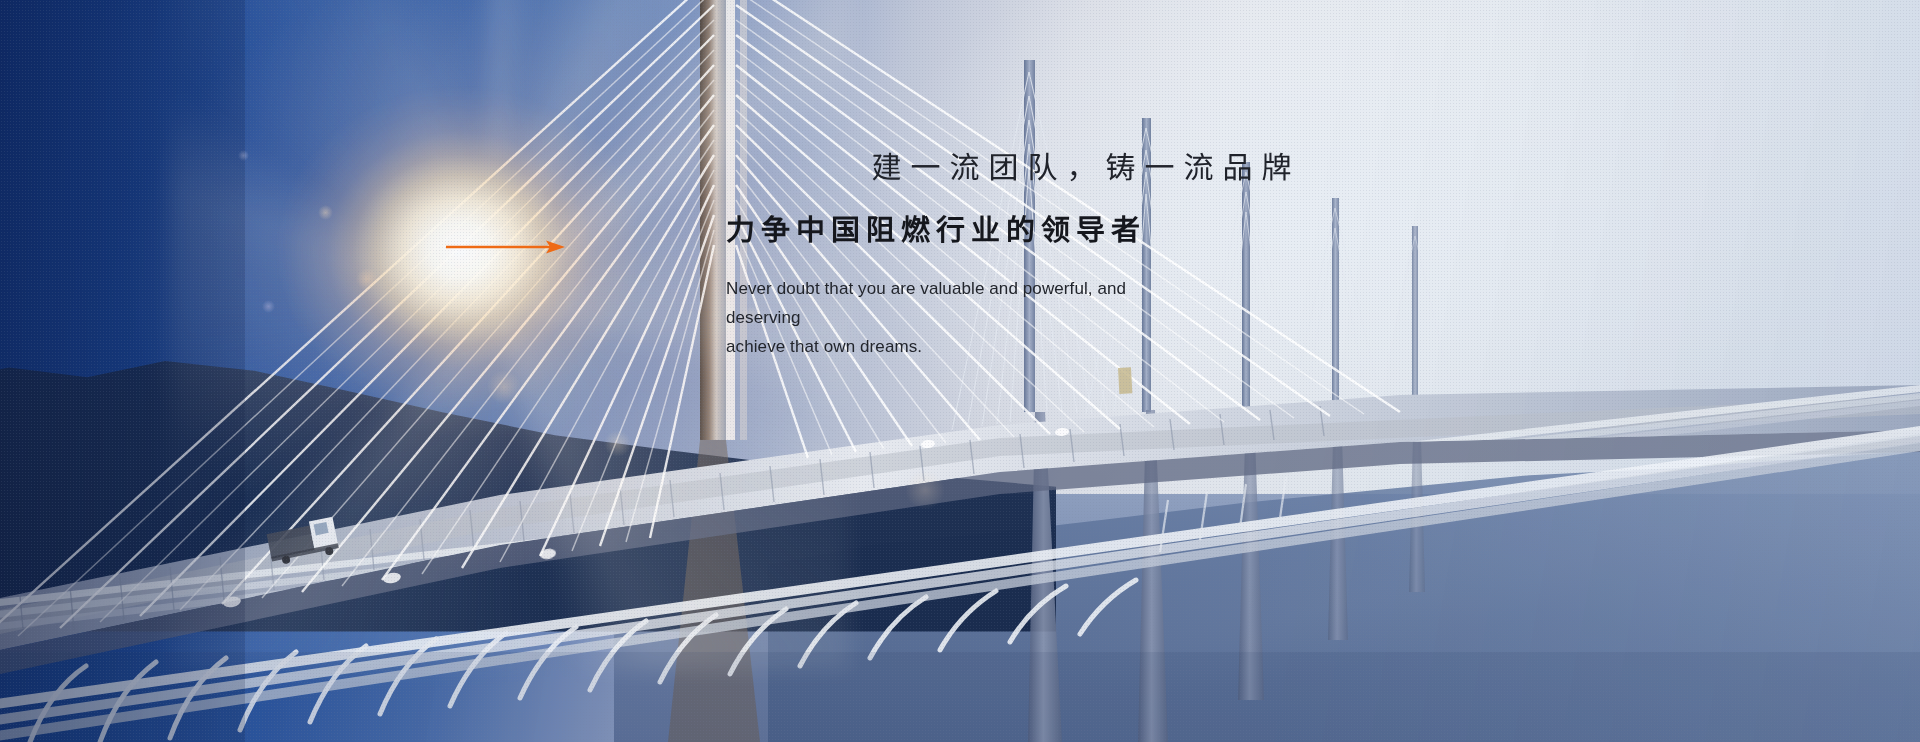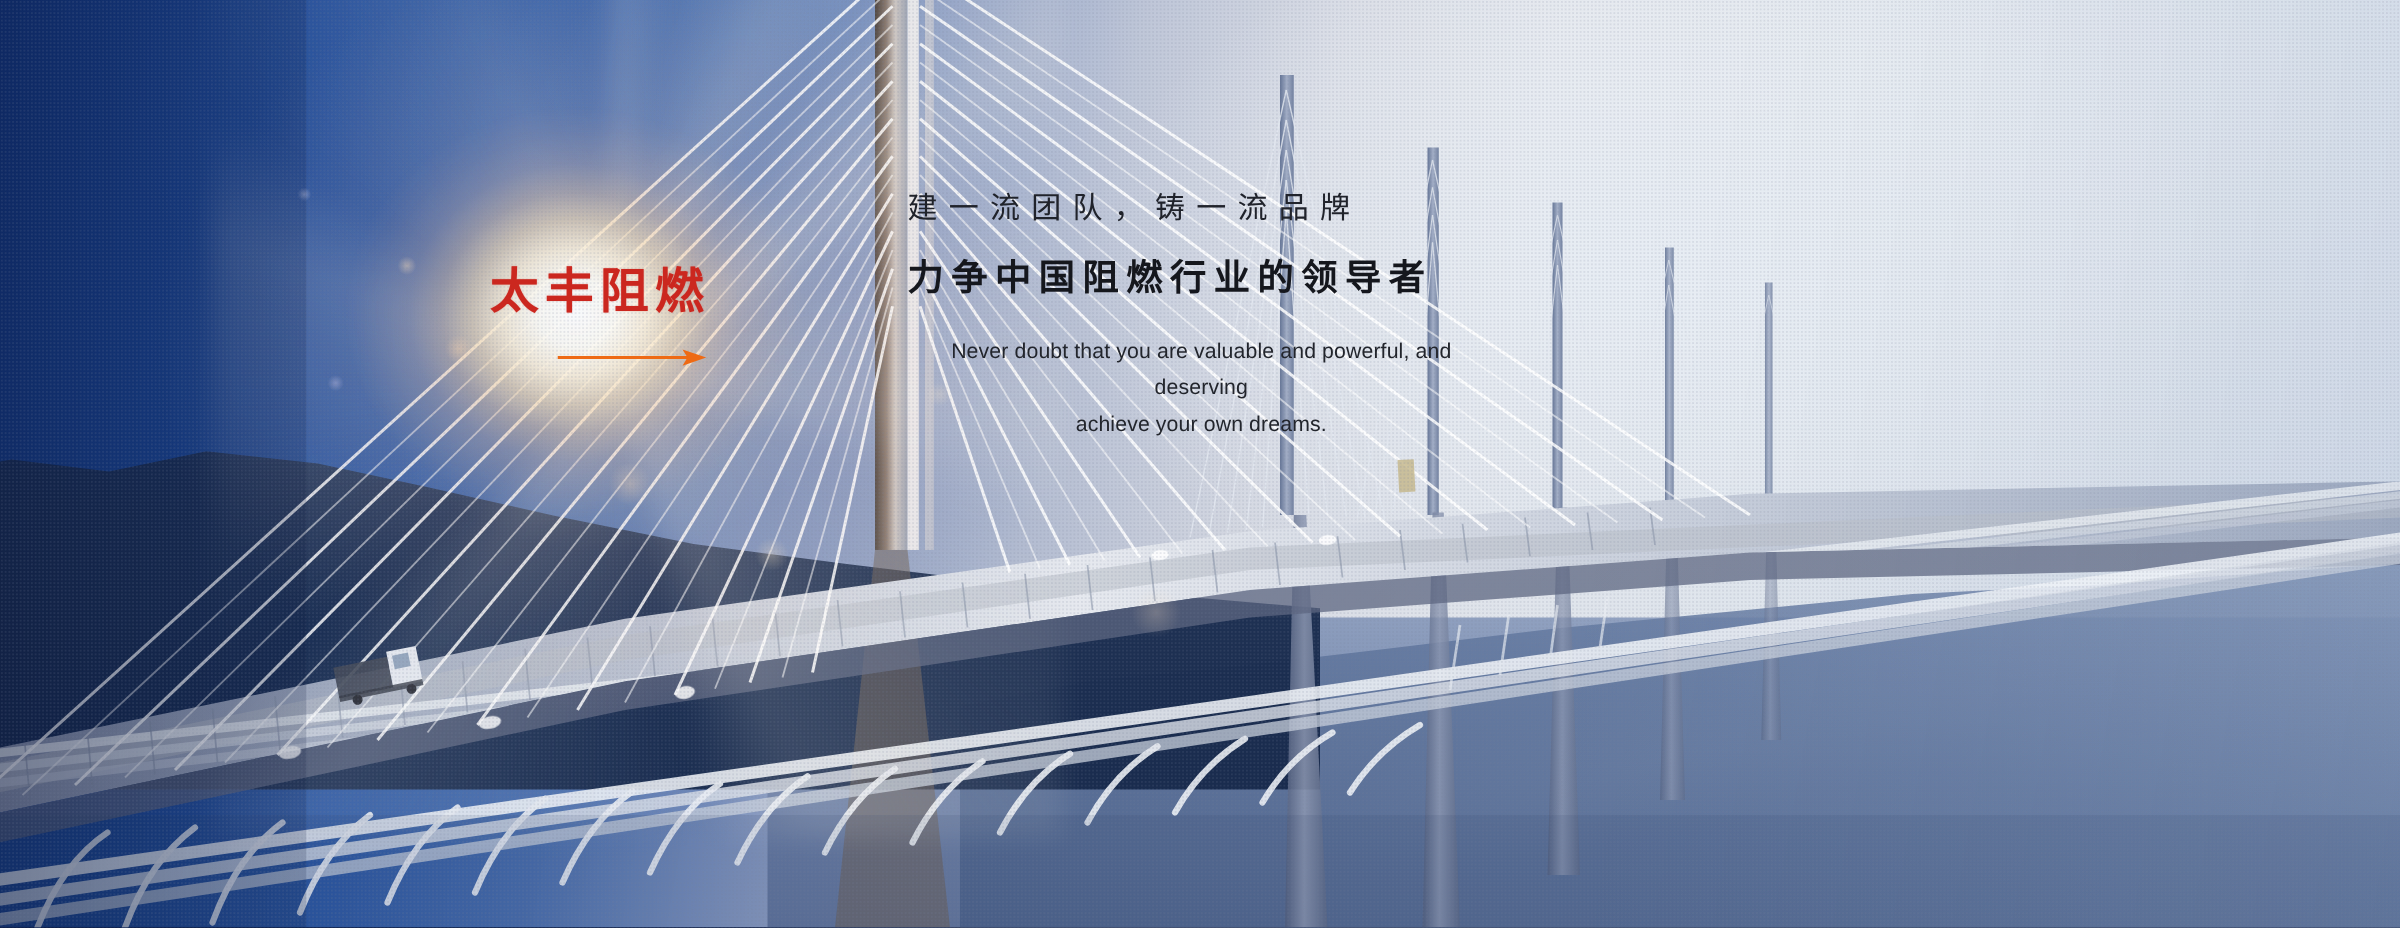--- a/index.html
+++ b/index.html
@@ -175,27 +175,28 @@
     margin:23px 0 0 66px;
   }
   .logo-arrow svg { display:block; }
 
   
   .slogan-block {
     position:absolute; left:726px; top:152px;
     width:720px;
   }
   .slogan-line1 {
-    font-family:Liberation Serif, serif;
-    font-size:24px;
+    font-family:Liberation Mono, monospace;
+    font-size:30px;
     font-weight:400;
     color:#20232b;
     letter-spacing:9px;
     line-height:1.25;
     white-space:nowrap;
+    text-align:center;
   }
   .slogan-line2 {
     font-family:"DejaVu Sans","Liberation Sans",sans-serif;
     font-size:29px;
     font-weight:700;
     color:#15171d;
     letter-spacing:6px;
     line-height:1.25;
     margin-top:22px;
     white-space:nowrap;
@@ -203,21 +204,21 @@
   .slogan-en {
     margin-top:26px;
     font-family:"Liberation Sans","DejaVu Sans",sans-serif;
     font-size:17px;
     font-weight:400;
     color:#22252c;
     line-height:1.72;
     letter-spacing:.1px;
     max-width:470px;
   }
-  .slogan-en span { display:block;text-align:center; }
+  .slogan-en span { display:block; }
 </style>
 </head>
 <body>
 
 <div id="banner">
 
   <div class="sky"></div>
   <div class="sky-haze"></div>
 
   <div class="hills">
@@ -491,31 +492,30 @@
   <div class="flare-dot fd6"></div>
   <div class="flare-dot fd7"></div>
   <div class="flare-dot fd8"></div>
 
   <div class="ov-warm"></div>
   <div class="ov-left-dark"></div>
   <div class="ov-band-bottom"></div>
   <div class="ov-dots"></div>
 
   <div class="logo-block">
-    <div class="logo-word">太丰阻燃</div>
     <div class="logo-arrow">
       <svg width="120" height="20" viewBox="0 0 120 20" aria-hidden="true">
         <line x1="0" y1="10" x2="108" y2="10" stroke="#EE6A14" stroke-width="2.4"></line>
         <path d="M100,3.5 L119,10 L100,16.5 L104,10 Z" fill="#EE6A14"></path>
       </svg>
     </div>
   </div>
 
   <div class="slogan-block">
     <div class="slogan-line1">建一流团队，铸一流品牌</div>
     <div class="slogan-line2">力争中国阻燃行业的领导者</div>
     <div class="slogan-en">
       <span>Never doubt that you are valuable and powerful, and deserving</span>
-      <span>achieve your own dreams.</span>
+      <span>achieve that own dreams.</span>
     </div>
   </div>
 
 </div>
 
 </body></html>

